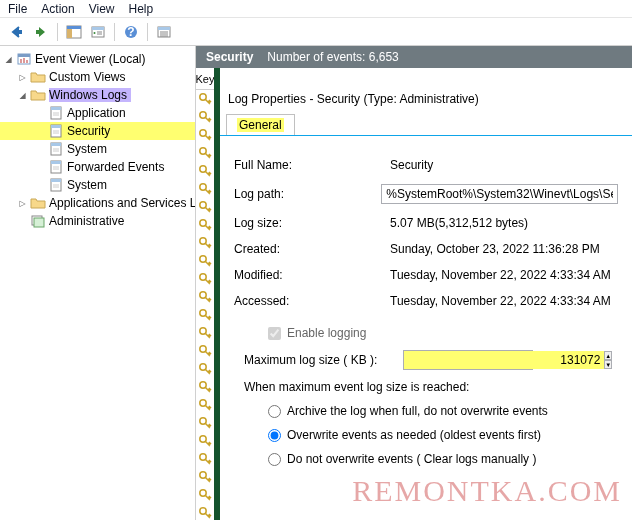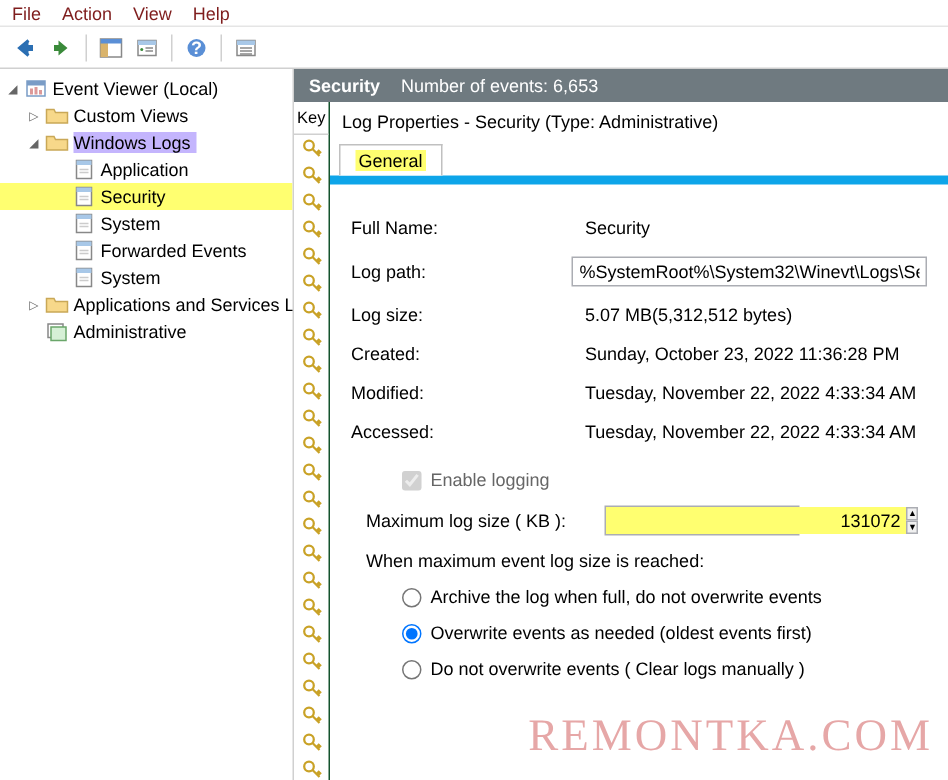--- a/index.html
+++ b/index.html
@@ -1,45 +1,45 @@
 <!DOCTYPE html>
 <html><head>
 <meta charset="utf-8">
 <style>
 * { box-sizing: border-box; margin: 0; padding: 0; font-family: "Segoe UI", Tahoma, sans-serif; font-size: 12px; }
 body { width: 632px; height: 520px; overflow: hidden; background: #fff; position: relative; }
-.menu-bar { display: flex; align-items: center; gap: 14px; padding: 2px 8px; height: 18px; color: #7f1d1d; border-bottom: 1px solid #e5e5e5; }
+.menu-bar { display: flex; align-items: center; gap: 14px; padding: 2px 8px; height: 18px; color: #0f172a; border-bottom: 1px solid #e5e5e5; }
 .toolbar { display: flex; align-items: center; gap: 2px; padding: 3px 6px; height: 28px; border-bottom: 1px solid #d0d0d0; }
 .tb-btn { width: 22px; height: 22px; display: flex; align-items: center; justify-content: center; border: 1px solid transparent; }
 .tb-divider { width: 1px; height: 18px; background: #d0d0d0; margin: 0 3px; }
 .main { display: flex; height: calc(100% - 46px); }
 .tree { width: 196px; border-right: 1px solid #d0d0d0; padding: 4px 0; overflow: hidden; }
 .tree-item { display: flex; align-items: center; height: 18px; white-space: nowrap; cursor: default; padding-right: 4px; }
 .tree-item .exp { width: 13px; height: 13px; display: flex; align-items: center; justify-content: center; font-size: 8px; color: #666; margin-right: 1px; flex-shrink: 0; }
 .tree-item .ti-icon { width: 16px; height: 16px; display: inline-flex; align-items: center; justify-content: center; margin-right: 3px; flex-shrink: 0; }
 .tree-item.selected { background: #ffff70; }
 .lvl0 { padding-left: 2px; }
 .lvl1 { padding-left: 16px; }
 .lvl2 { padding-left: 34px; }
 .hl { background: #c4b5fd; padding: 0 4px 0 0; }
 .content { flex: 1; display: flex; flex-direction: column; overflow: hidden; }
 .content-header { background: #6f7a80; color: #fff; height: 22px; display: flex; align-items: center; padding: 0 10px; gap: 14px; font-size: 13px; }
 .content-header .title { font-weight: 600; }
 .sub-area { display: flex; flex: 1; overflow: hidden; }
-.key-strip { width: 24px; border-right: 1px solid #14532d; display: flex; flex-direction: column; }
+.key-strip { width: 24px; border-right: 6px solid #14532d; display: flex; flex-direction: column; }
 .key-strip-header { height: 22px; border-bottom: 1px solid #d0d0d0; font-size: 11px; display: flex; align-items: center; justify-content: center; overflow: hidden; }
 .key-strip-body { flex: 1; overflow: hidden; }
 .key-row { height: 18px; display: flex; align-items: center; justify-content: center; }
 .props { flex: 1; background: #fff; padding: 0; overflow: hidden; }
-.props-title { padding: 6px 8px 8px; font-size: 12px; }
+.props-title { padding: 24px 8px 8px; font-size: 12px; }
 .tabs { display: flex; padding-left: 6px; }
 .tab { border: 1px solid #c0c0c0; border-bottom: none; background: #fff; padding: 3px 10px; font-size: 12px; }
 .tab.active { position: relative; z-index: 2; }
 .tab .underline { background: #ffff70; padding: 0 2px; }
-.tab-panel { border-top: 6px solid #0ea5e9; padding: 22px 14px 10px 14px; }
+.tab-panel { border-top: 1px solid #0ea5e9; padding: 22px 14px 10px 14px; }
 .row { display: flex; align-items: center; margin-bottom: 12px; }
 .row .lbl { width: 156px; }
 .row .val { flex: 1; }
 input.val-input { width: 250px; height: 20px; border: 1px solid #abadb3; padding: 0 4px; background: #fff; font-size: 12px; }
 .checkbox-row { display: flex; align-items: center; gap: 6px; margin: 18px 0 10px 10px; color: #666; padding-left: 24px; }
 .checkbox-row input { accent-color: #666; }
 .maxsize-row { display: flex; align-items: center; margin: 6px 0 10px 10px; }
 .maxsize-row .lbl2 { flex: 0 0 auto; margin-right: 26px; }
 .spinner-wrap { width: 130px; height: 20px; border: 1px solid #abadb3; display: flex; }
 .spinner-wrap input { flex: 1; border: none; text-align: right; padding-right: 4px; font-size: 12px; padding-left: 41px; }

